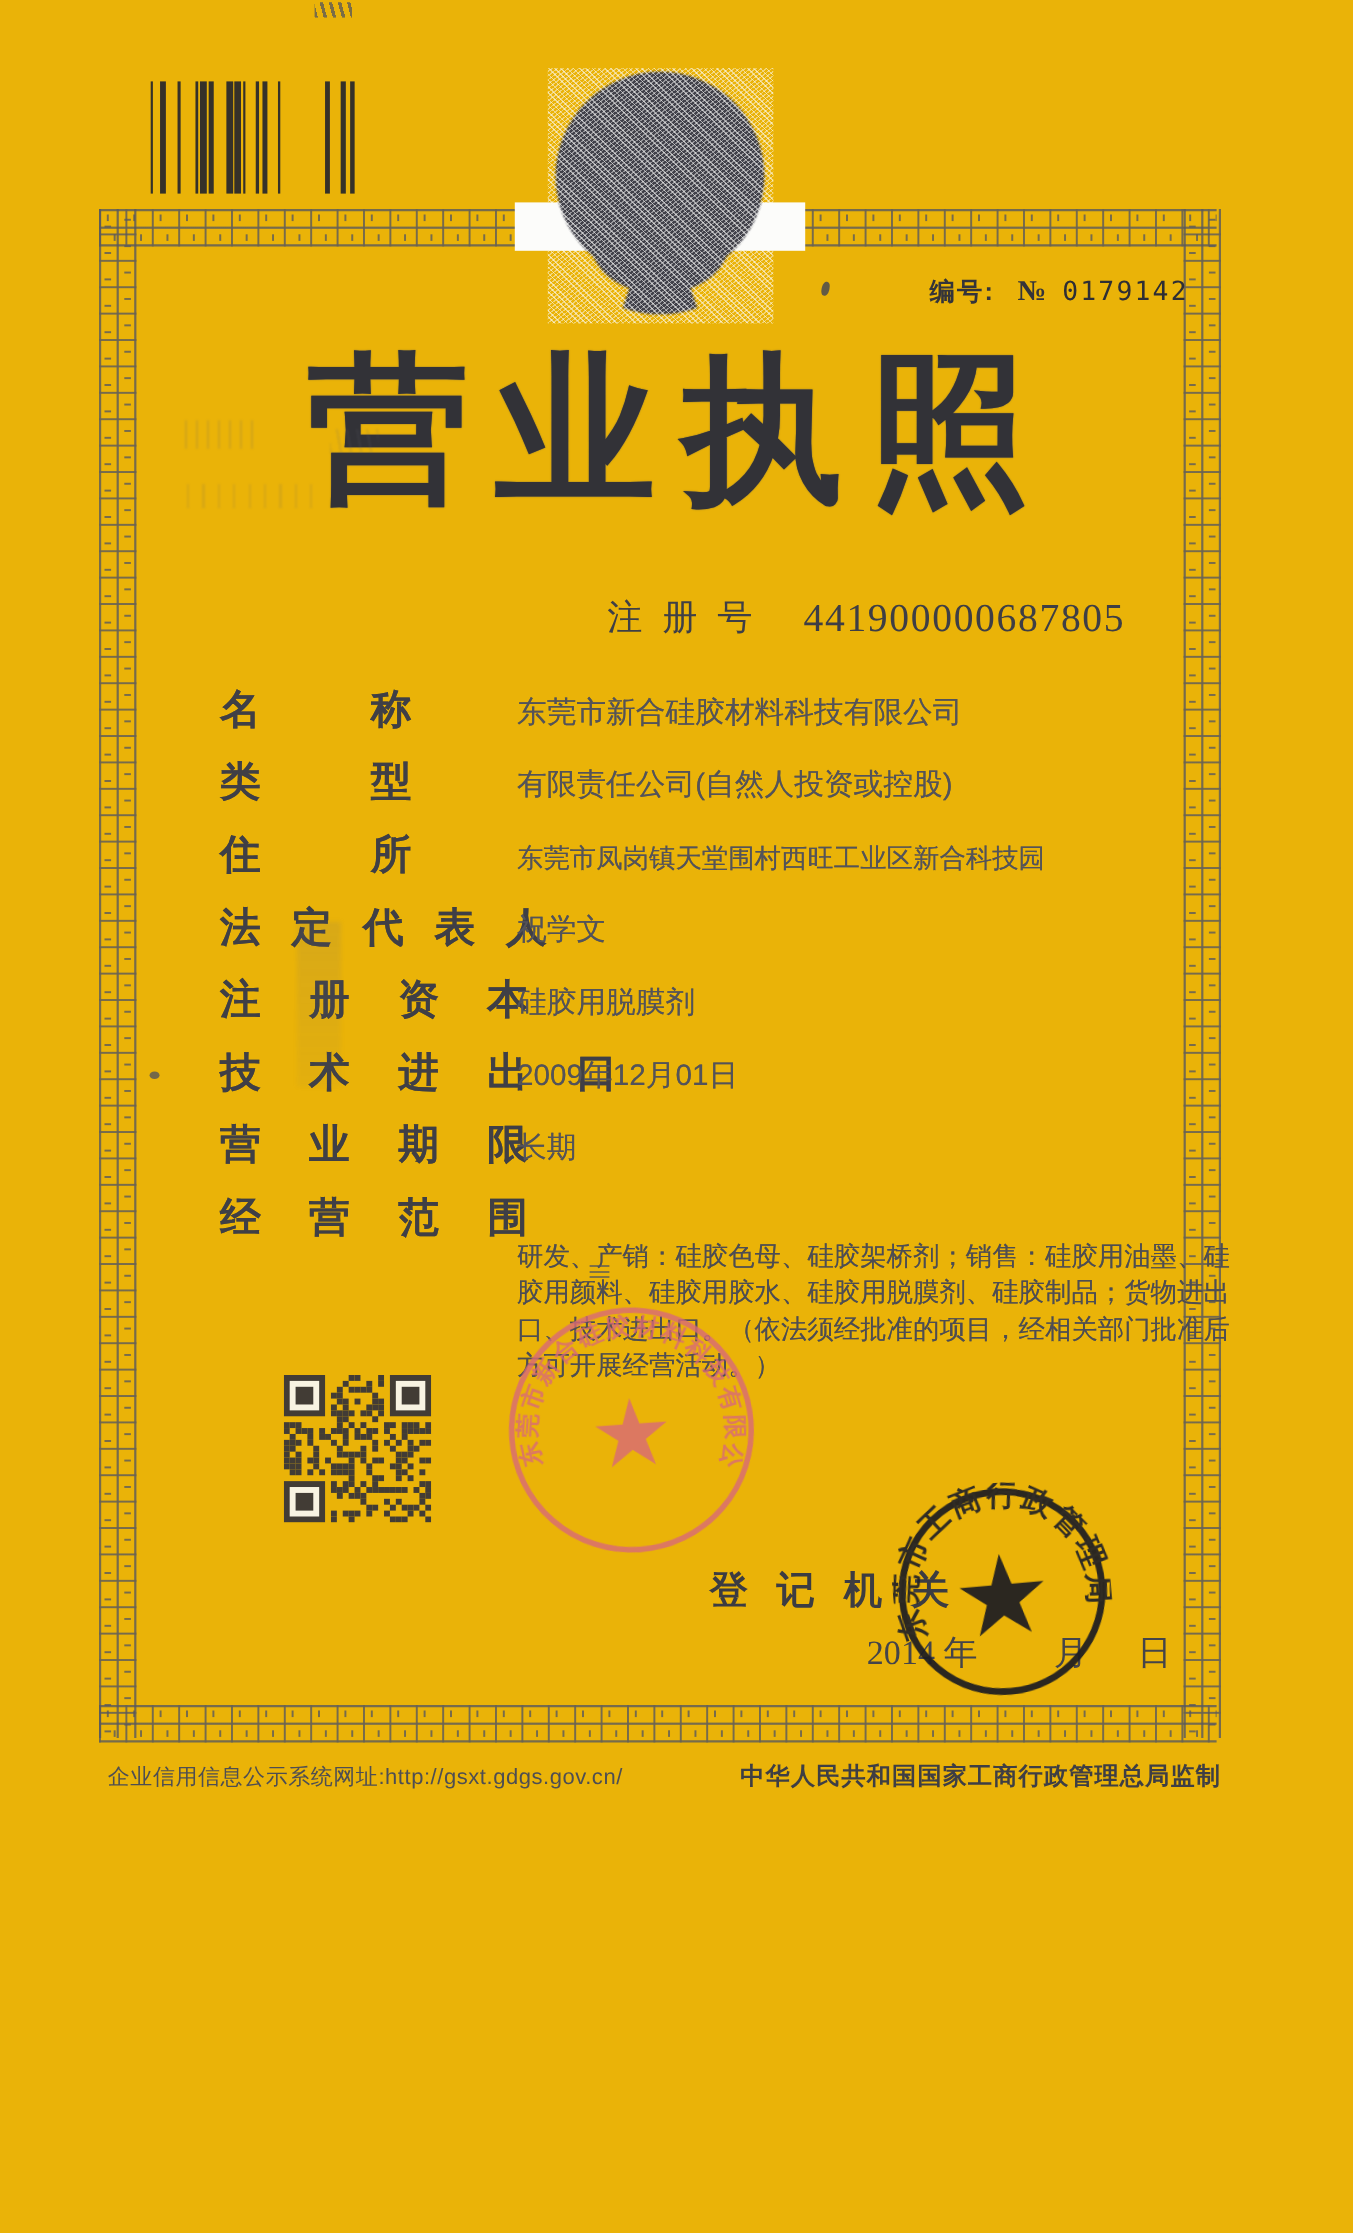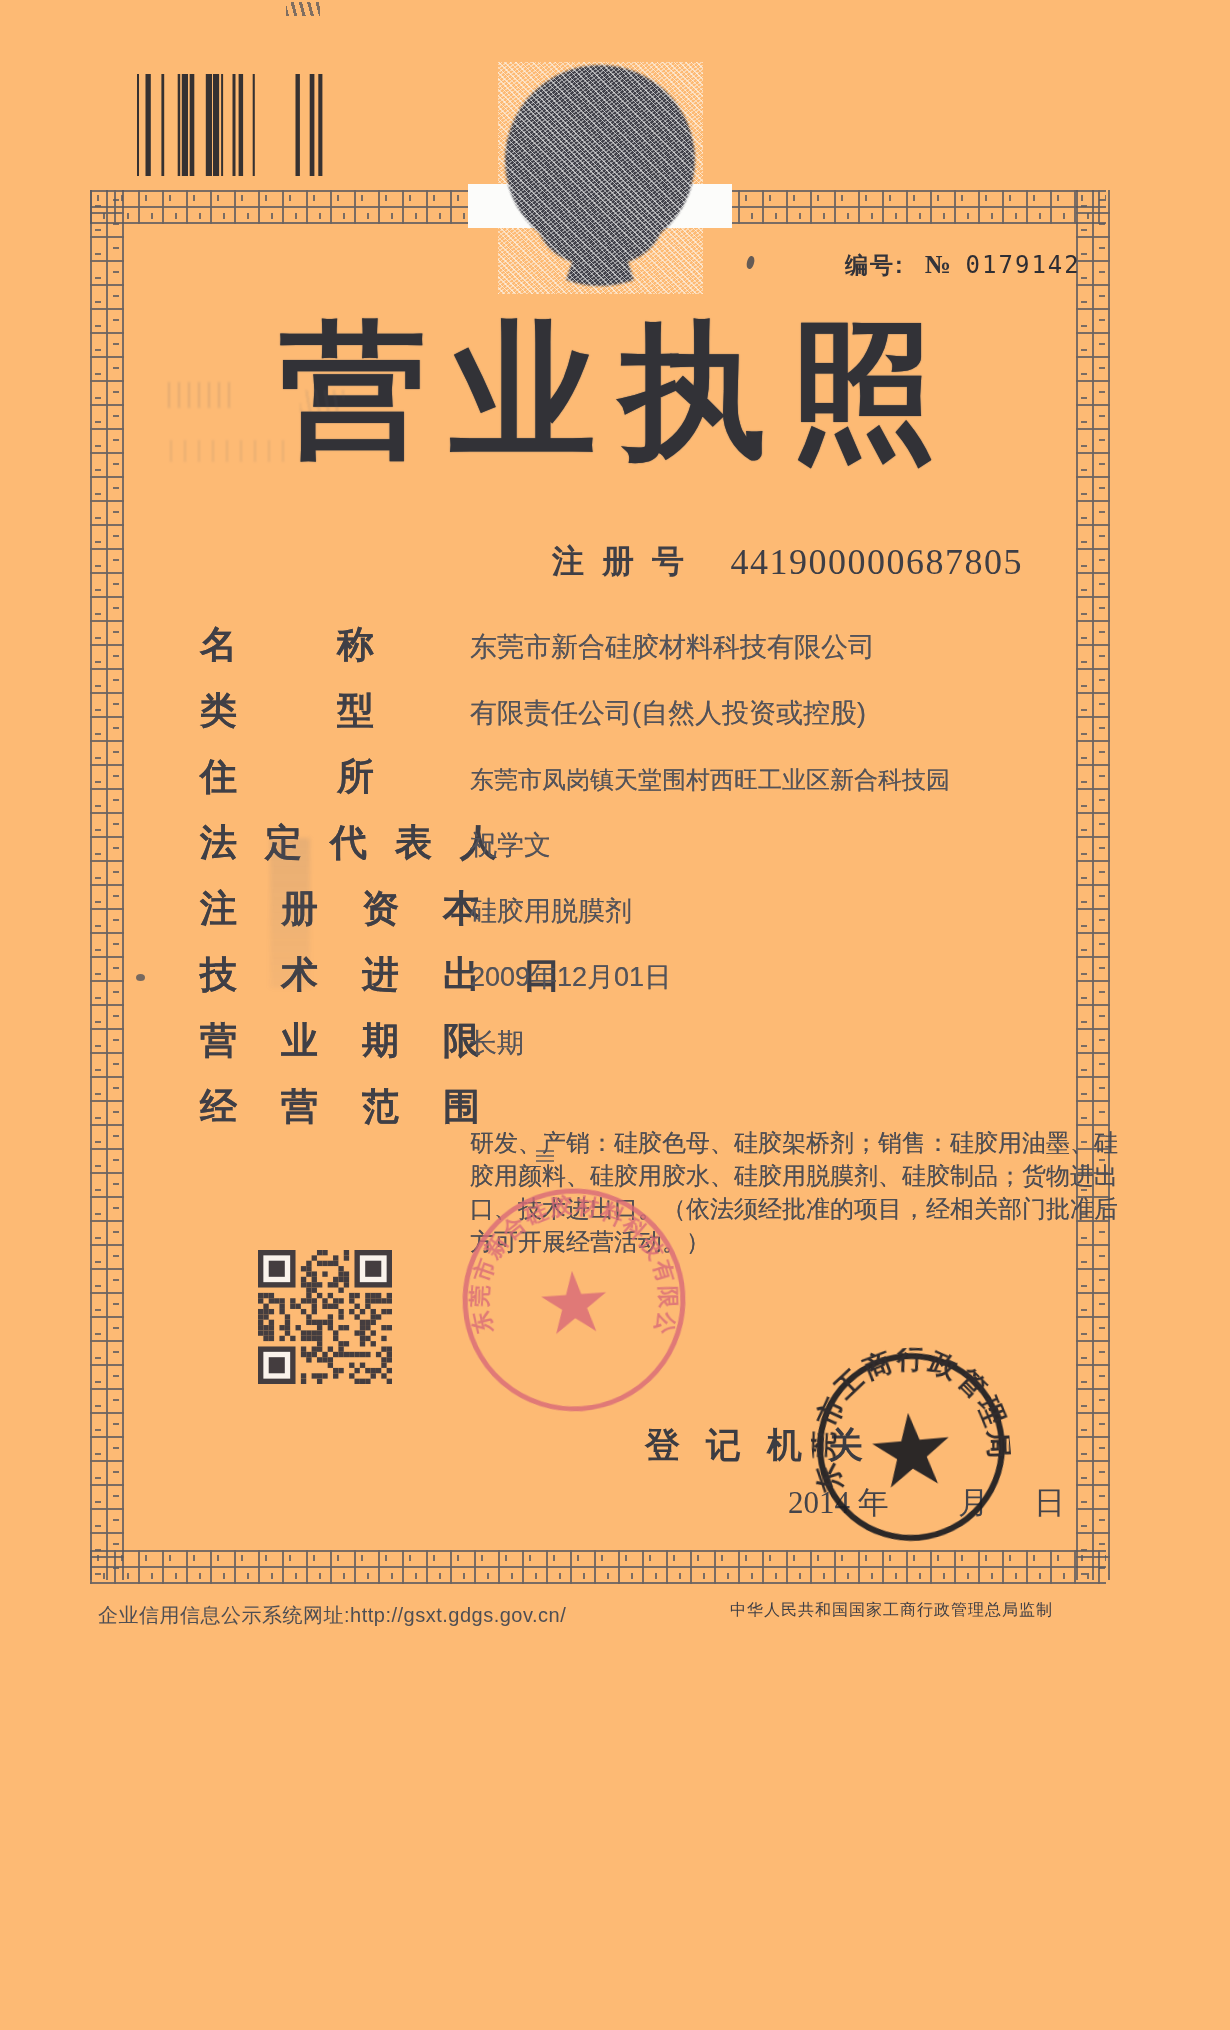--- a/index.html
+++ b/index.html
@@ -1,16 +1,16 @@
 <!DOCTYPE html>
 <html><head>
 <meta charset="utf-8">
 <style>
   html,body{margin:0;padding:0;background:#ffffff;}
-  .sheet{position:relative;width:1230px;height:2030px;background:#fdba74;overflow:hidden;
+  .sheet{position:relative;width:1230px;height:2030px;background:#eab308;overflow:hidden;
          font-family:"Liberation Sans",sans-serif;color:#45454b;}
 
   
   .band{position:absolute;opacity:.88;}
   .h-band{height:30px;border-top:2px solid rgba(88,88,94,.9);border-bottom:2px solid rgba(88,88,94,.9);
     background-image:
       repeating-linear-gradient(90deg, rgba(88,88,94,.9) 0 2px, transparent 2px 24px),
       linear-gradient(rgba(88,88,94,.9), rgba(88,88,94,.9)),
       repeating-linear-gradient(90deg, transparent 0 7px, rgba(88,88,94,.9) 7px 9px, transparent 9px 24px),
       repeating-linear-gradient(90deg, transparent 0 13px, rgba(88,88,94,.9) 13px 15px, transparent 15px 24px);
@@ -38,42 +38,42 @@
 
   .serial-line{position:absolute;left:845px;top:250px;font-size:23px;color:#34343a;white-space:nowrap;}
   .serial-line .lbl{font-weight:700;letter-spacing:2px;}
   .serial-line .sym{font-family:"Liberation Serif",serif;font-weight:700;font-size:26px;margin:0 8px 0 14px;}
   .serial-line .num{font-family:"DejaVu Sans Mono",monospace;font-size:24px;letter-spacing:2px;color:#2e2e34;}
 
   .doc-title{position:absolute;left:280px;top:318px;width:656px;display:flex;justify-content:space-between;
     font-size:146px;font-weight:900;color:#323237;line-height:1;text-shadow:0 0 1.2px #4a4a50;}
 
   .reg-line{position:absolute;top:540px;left:552px;white-space:nowrap;}
-  .reg-line .rl{font-size:32px;font-weight:700;letter-spacing:18px;color:#3f3f46;vertical-align:middle;}
+  .reg-line .rl{font-size:32px;font-weight:400;letter-spacing:18px;color:#3f3f46;vertical-align:middle;}
   .reg-line .rn{font-family:"Liberation Serif",serif;font-size:36px;letter-spacing:1.5px;color:#3e3e45;margin-left:24px;vertical-align:middle;}
 
   
   .row{position:absolute;left:0;width:1230px;height:56px;}
   .flabel{position:absolute;left:200px;top:0;font-size:37px;font-weight:600;color:#3f3f46;white-space:nowrap;text-shadow:0 0 .6px rgba(55,55,62,.7);}
   .f2{letter-spacing:100px;}
   .f4{letter-spacing:44px;}
   .f5{letter-spacing:28px;}
   .fvalue{position:absolute;left:470px;top:9px;font-size:27px;color:#53535a;white-space:nowrap;text-shadow:0 0 .6px rgba(70,70,78,.65);}
   .condensed{font-size:24px;top:12px;}
   .scope{top:-4px;width:650px;white-space:normal;font-size:24px;line-height:33px;color:#4d4d53;margin-top:48px;}
 
   
   .qr{position:absolute;left:258px;top:1250px;width:134px;height:134px;filter:blur(.4px);opacity:.9;}
   .company-seal{position:absolute;left:456px;top:1182px;width:236px;height:236px;opacity:.8;filter:blur(.4px);transform:rotate(-4deg);}
   .registry-seal{position:absolute;left:812px;top:1348px;width:198px;height:198px;opacity:.93;filter:blur(.3px);transform:rotate(-5deg);z-index:6;}
   .registry-line{position:absolute;left:645px;top:1422px;font-size:35px;font-weight:600;letter-spacing:26px;color:#3c3c42;white-space:nowrap;}
   .date-part{position:absolute;top:1482px;font-family:"Liberation Serif",serif;font-size:31px;color:#44444a;white-space:nowrap;}
 
   .footer-left{position:absolute;left:98px;top:1602px;font-size:20px;color:#4e4e53;letter-spacing:.5px;}
-  .footer-right{position:absolute;left:730px;top:1600px;font-size:16px;font-weight:400;color:#3e3e44;letter-spacing:1px;}
+  .footer-right{position:absolute;left:673px;top:1600px;font-size:22px;font-weight:700;color:#3e3e44;letter-spacing:1px;}
 
   
   .art{position:absolute;pointer-events:none;}
 </style>
 </head>
 <body>
 
 <div class="sheet">
 
   <div class="band h-band" style="left:90px;top:190px;width:1016px;"></div>

